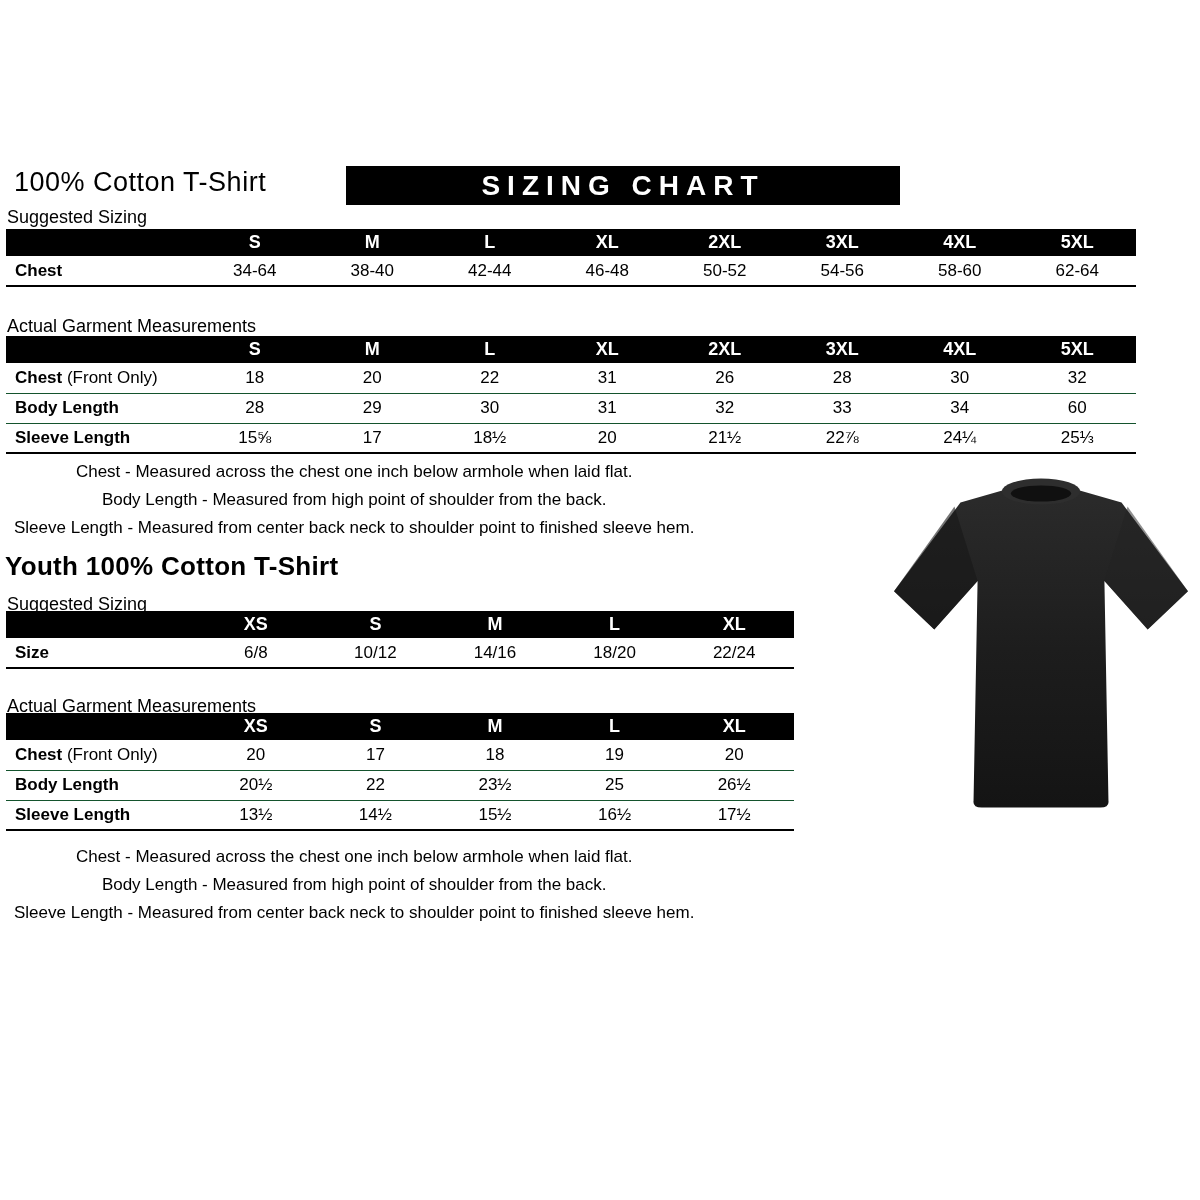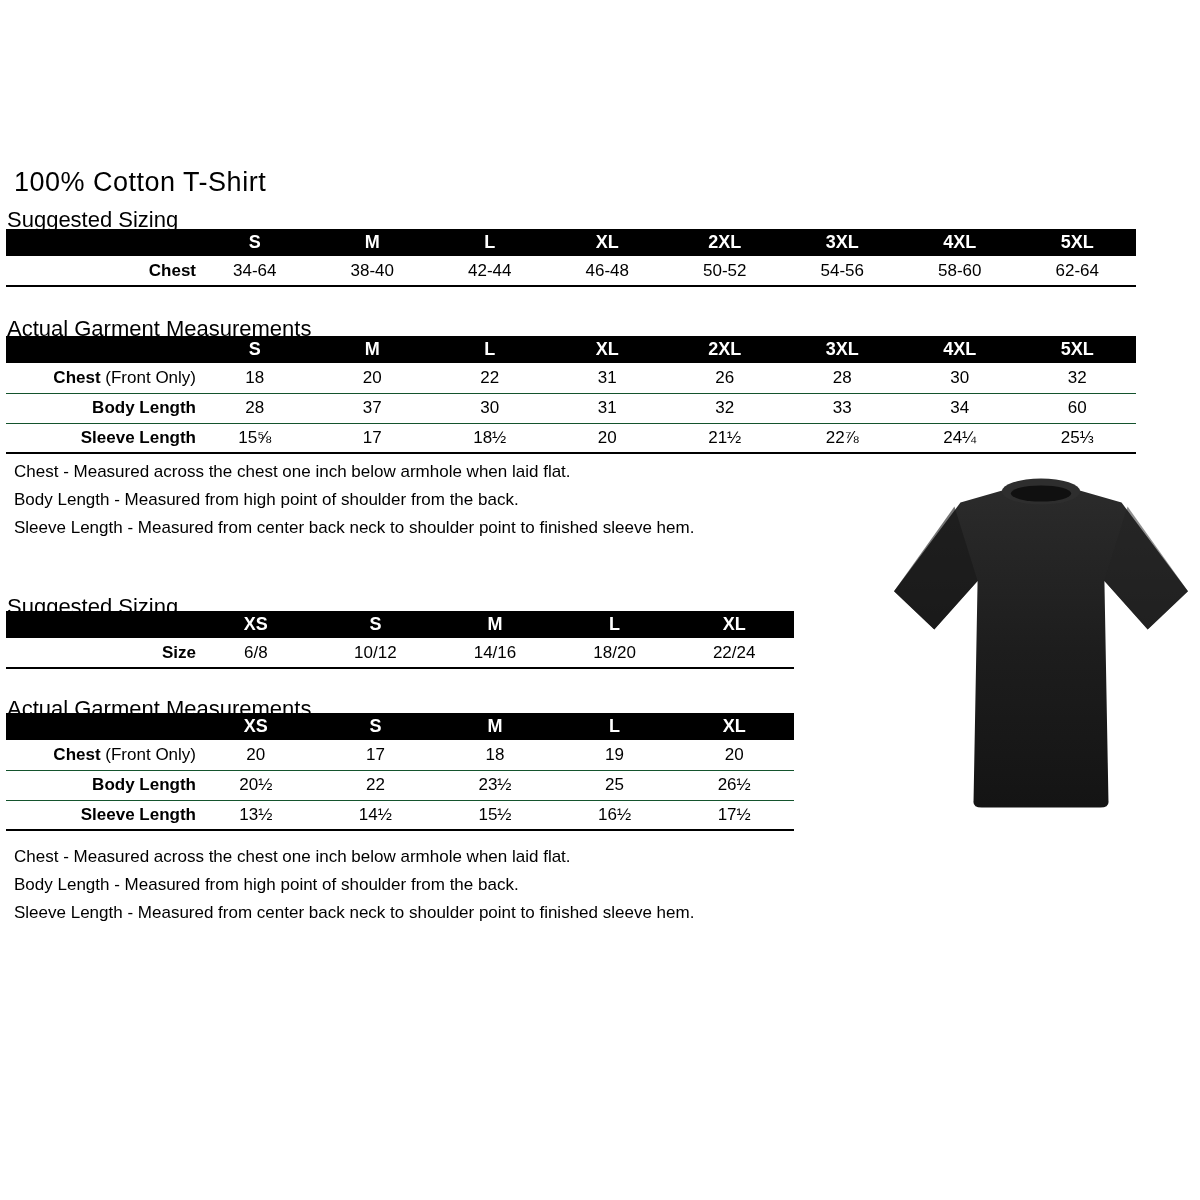--- a/index.html
+++ b/index.html
@@ -16,21 +16,21 @@
     font-size: 27px; font-weight: 400; letter-spacing: 0.5px;
   }
   .banner {
     position: absolute; left: 346px; top: 166px; width: 554px; height: 39px;
     background: #000; display: flex; align-items: center; justify-content: center;
   }
   .banner span {
     color: #fff; font-weight: bold; font-size: 28px; letter-spacing: 7px;
   }
 
-  .subheading { position: absolute; left: 7px; font-size: 22px; font-weight: 400; }
+  .subheading { position: absolute; left: 7px; font-size: 18px; font-weight: 400; }
   .sh-adult-suggested { top: 207px; }
   .sh-adult-actual   { top: 316px; }
   .sh-youth-suggested{ top: 594px; }
   .sh-youth-actual   { top: 696px; }
 
   table.size-table {
     position: absolute; border-collapse: collapse; table-layout: fixed;
     border-bottom: 2px solid #000;
   }
   .t-adult-suggested { left: 6px; top: 229px; width: 1130px; }
@@ -40,42 +40,45 @@
 
   .size-table th {
     background: #000; color: #fff; font-weight: bold; font-size: 18px;
     height: 27px; text-align: center; padding: 0;
   }
   .size-table td {
     font-size: 17px; text-align: center; height: 30px;
     border-top: 1px solid #14532d; padding: 0;
   }
   .size-table tbody tr:first-child td { border-top: none; }
-  .size-table .label-col { width: 190px; text-align: right; padding-left: 9px; }
+  .size-table .label-col { width: 190px; text-align: left; padding-left: 9px; }
   .size-table td.label-col b { font-weight: bold; }
 
-  .notes { position: absolute; left: 14px; font-size: 17px; line-height: 28px; }
+  .notes { position: absolute; left: 14px; font-size: 17px; line-height: 28px; text-align: center; }
   .notes-adult { top: 458px; }
   .notes-youth { top: 843px; }
 
   .youth-title {
     position: absolute; left: 5px; top: 551px;
     font-size: 26px; font-weight: bold; letter-spacing: 0.3px;
   }
 
   .tshirt-wrap { position: absolute; left: 890px; top: 468px; width: 302px; height: 348px; }
   .tshirt-wrap svg { width: 100%; height: 100%; display: block; }
 </style>
 </head>
 <body>
 
 <div class="page">
 
   <div class="adult-title">100% Cotton T-Shirt</div>
 
+  <div class="banner">
+    <span>SIZING CHART</span>
+  </div>
 
   <div class="subheading sh-adult-suggested">Suggested Sizing</div>
   <table class="size-table t-adult-suggested">
       <thead>
         <tr>
           <th class="label-col"></th>
           <th>S</th>
           <th>M</th>
           <th>L</th>
           <th>XL</th>
@@ -123,21 +126,21 @@
           <td>22</td>
           <td>31</td>
           <td>26</td>
           <td>28</td>
           <td>30</td>
           <td>32</td>
         </tr>
         <tr>
           <td class="label-col"><b>Body Length</b></td>
           <td>28</td>
-          <td>37</td>
+          <td>29</td>
           <td>30</td>
           <td>31</td>
           <td>32</td>
           <td>33</td>
           <td>34</td>
           <td>60</td>
         </tr>
         <tr>
           <td class="label-col"><b>Sleeve Length</b></td>
           <td>15⅝</td>
@@ -151,20 +154,21 @@
         </tr>
       </tbody>
     </table>
 
   <div class="notes notes-adult">
     <div>Chest - Measured across the chest one inch below armhole when laid flat.</div>
     <div>Body Length - Measured from high point of shoulder from the back.</div>
     <div>Sleeve Length - Measured from center back neck to shoulder point to finished sleeve hem.</div>
   </div>
 
+  <div class="youth-title">Youth 100% Cotton T-Shirt</div>
 
   <div class="subheading sh-youth-suggested">Suggested Sizing</div>
   <table class="size-table t-youth-suggested">
       <thead>
         <tr>
           <th class="label-col"></th>
           <th>XS</th>
           <th>S</th>
           <th>M</th>
           <th>L</th>

